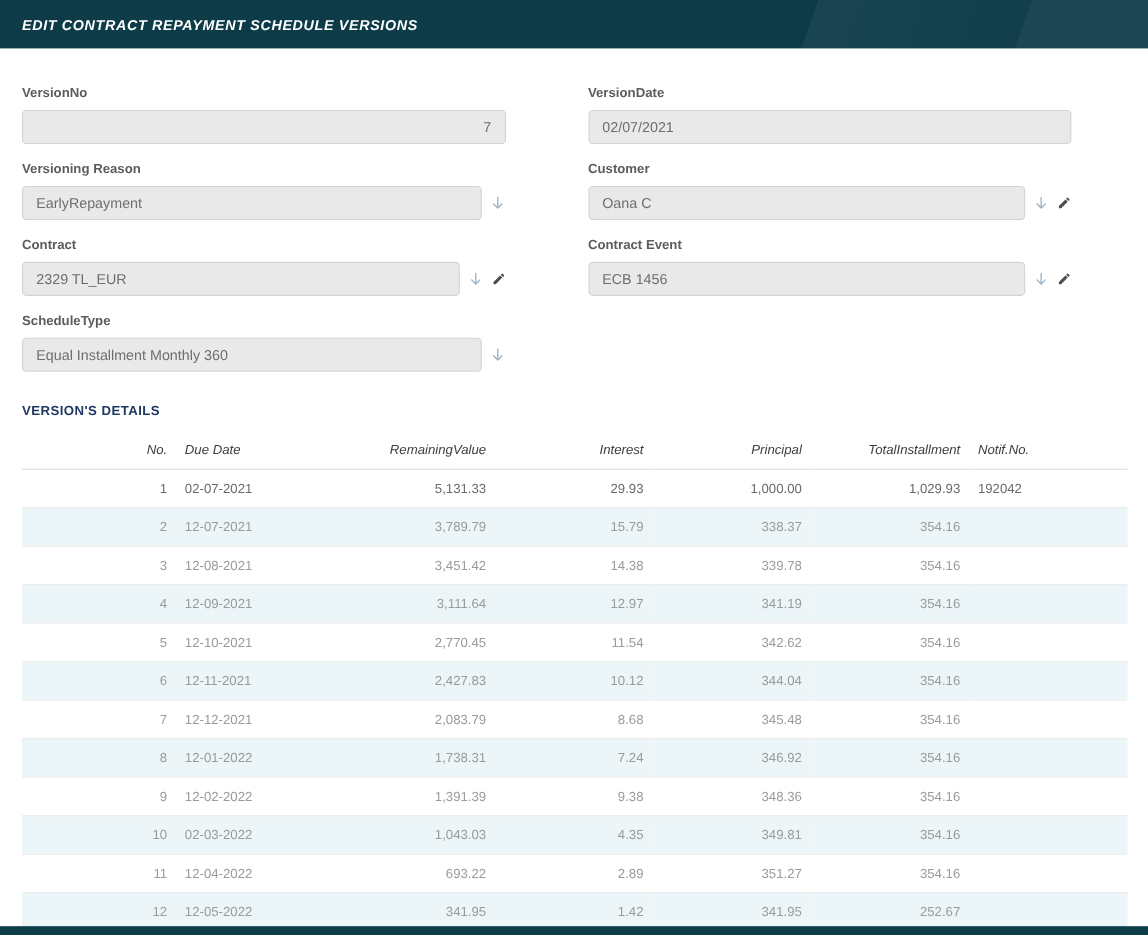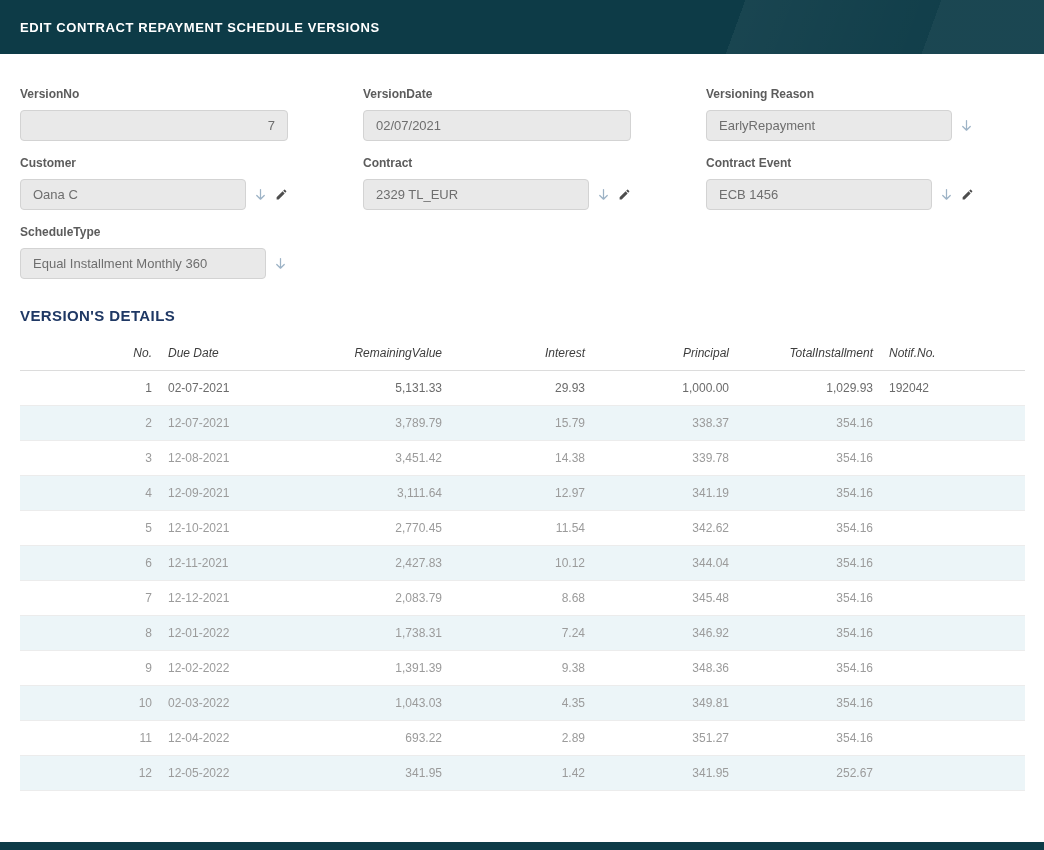--- a/index.html
+++ b/index.html
@@ -6,45 +6,46 @@
   html,body { width:1044px; height:850px; }
   body {
     background:#ffffff;
     font-family:"Liberation Sans", sans-serif;
     position:relative;
     overflow:hidden;
   }
 
   
   .header {
-    height:54px;
+    height:44px;
     background:#0d3b47;
     display:flex;
     align-items:center;
     padding:0 20px;
     position:relative;
     overflow:hidden;
+    font-style:italic;
   }
   .header::after {
     content:"";
     position:absolute; top:0; right:0; width:45%; height:100%;
     background:linear-gradient(110deg, rgba(255,255,255,0) 35%, rgba(255,255,255,0.05) 35%, rgba(255,255,255,0.02) 75%, rgba(255,255,255,0.06) 75%);
     pointer-events:none;
   }
   .header h1 {
     color:#ffffff;
     font-size:13px;
     font-weight:700;
     letter-spacing:0.6px;
   }
 
   
   .form-grid {
     display:grid;
-    grid-template-columns:1fr 1fr 1fr;
+    grid-template-columns:1fr 1fr;
     column-gap:75px;
     padding:33px 70px 0 20px;
   }
   .field { margin-bottom:15px; }
   .field > label {
     display:block;
     font-size:12px;
     font-weight:700;
     color:#5c5c5c;
     margin-bottom:9px;
@@ -70,21 +71,21 @@
     align-items:center;
     justify-content:center;
     flex:0 0 auto;
     cursor:pointer;
     background:none; border:none; padding:0;
   }
 
   
   .section-title {
     padding:13px 20px 0 20px;
-    font-size:15px;
+    font-size:12px;
     font-weight:700;
     color:#1f3864;
     letter-spacing:0.4px;
   }
 
   
   .table-wrap { padding:12px 19px 0 20px; }
   table {
     width:100%;
     border-collapse:collapse;

